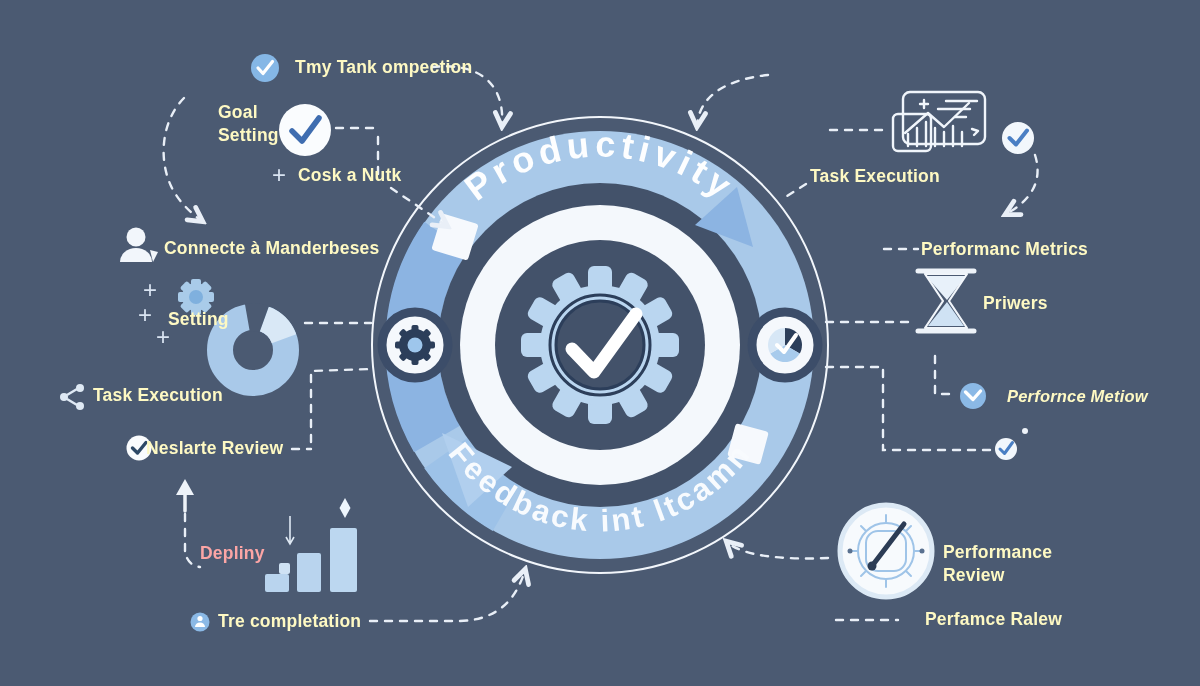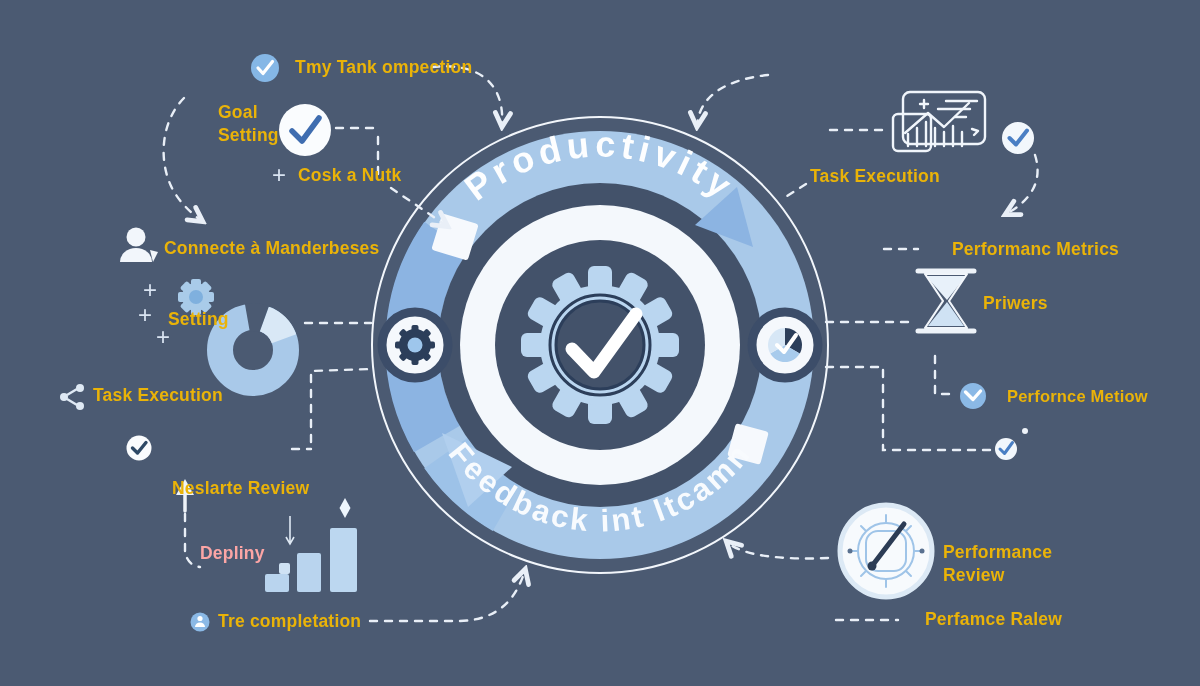--- a/index.html
+++ b/index.html
@@ -1,19 +1,19 @@
 <!DOCTYPE html>
 <html><head>
 <meta charset="utf-8">
 <style>
   html,body{margin:0;padding:0;background:#4b5a72;}
   .stage{position:relative;width:1200px;height:686px;background:#4b5a72;overflow:hidden;
          font-family:"Liberation Sans",sans-serif;}
   .stage svg{position:absolute;left:0;top:0;}
-  .lbl{position:absolute;font:700 17.5px "Liberation Sans",sans-serif;color:#eab308;
+  .lbl{position:absolute;font:700 17.5px "Liberation Sans",sans-serif;color:#fef9c3;
        white-space:nowrap;letter-spacing:.2px;}
   .lbl.dim{color:#fca5a5;}
   .plus{position:absolute;font:400 24px "Liberation Sans",sans-serif;color:#d9e4f2;}
   .two-line{line-height:23px;white-space:nowrap;}
   .gauge-label{left:943px;top:541px;width:104px;text-align:left;line-height:23px;}
 </style>
 </head>
 <body>
 
 <div class="stage">
@@ -243,28 +243,28 @@
   <div class="lbl" style="left:298px;top:165px;">Cosk a Nutk</div>
 
   <div class="lbl" style="left:164px;top:238px;">Connecte à Manderbeses</div>
 
   <span class="plus" style="left:143px;top:276px;">+</span>
   <span class="plus" style="left:138px;top:301px;">+</span>
   <span class="plus" style="left:156px;top:323px;">+</span>
   <div class="lbl" style="left:168px;top:309px;">Setting</div>
 
   <div class="lbl" style="left:93px;top:385px;">Task Execution</div>
-  <div class="lbl" style="left:172px;top:438px;margin-top:40px;">Neslarte Review</div>
+  <div class="lbl" style="left:146px;top:438px;">Neslarte Review</div>
   <div class="lbl dim" style="left:200px;top:543px;">Depliny</div>
   <div class="lbl" style="left:218px;top:611px;">Tre completation</div>
 
   <div class="lbl" style="left:810px;top:166px;">Task Execution</div>
-  <div class="lbl" style="left:952px;top:239px;text-align:center;">Performanc Metrics</div>
+  <div class="lbl" style="left:921px;top:239px;text-align:center;">Performanc Metrics</div>
   <div class="lbl" style="left:983px;top:293px;">Priwers</div>
-  <div class="lbl" style="left:1007px;top:387px;font-size:16.5px;">Perfornce Metiow</div>
+  <div class="lbl" style="left:1007px;top:387px;font-size:16.5px;font-style:italic;">Perfornce Metiow</div>
 
   <div class="lbl two-line gauge-label">
     <div>Performance</div>
     <div>Review</div>
   </div>
 
   <div class="lbl" style="left:925px;top:609px;">Perfamce Ralew</div>
 
 </div>
 

